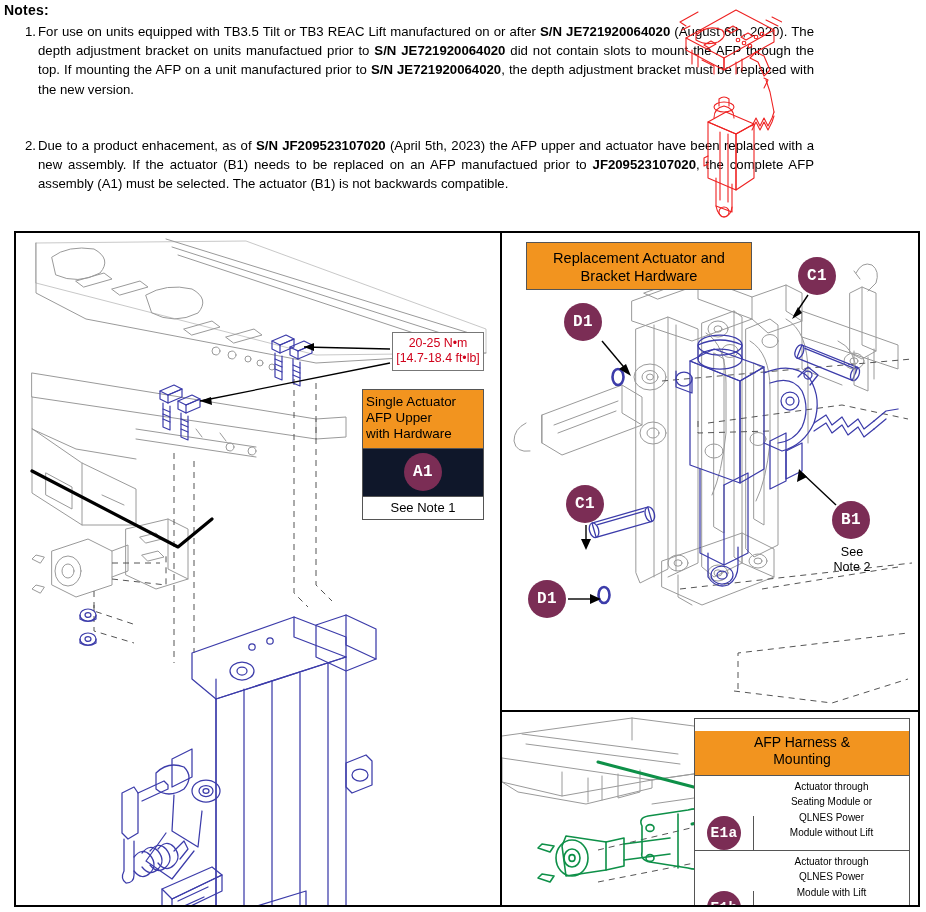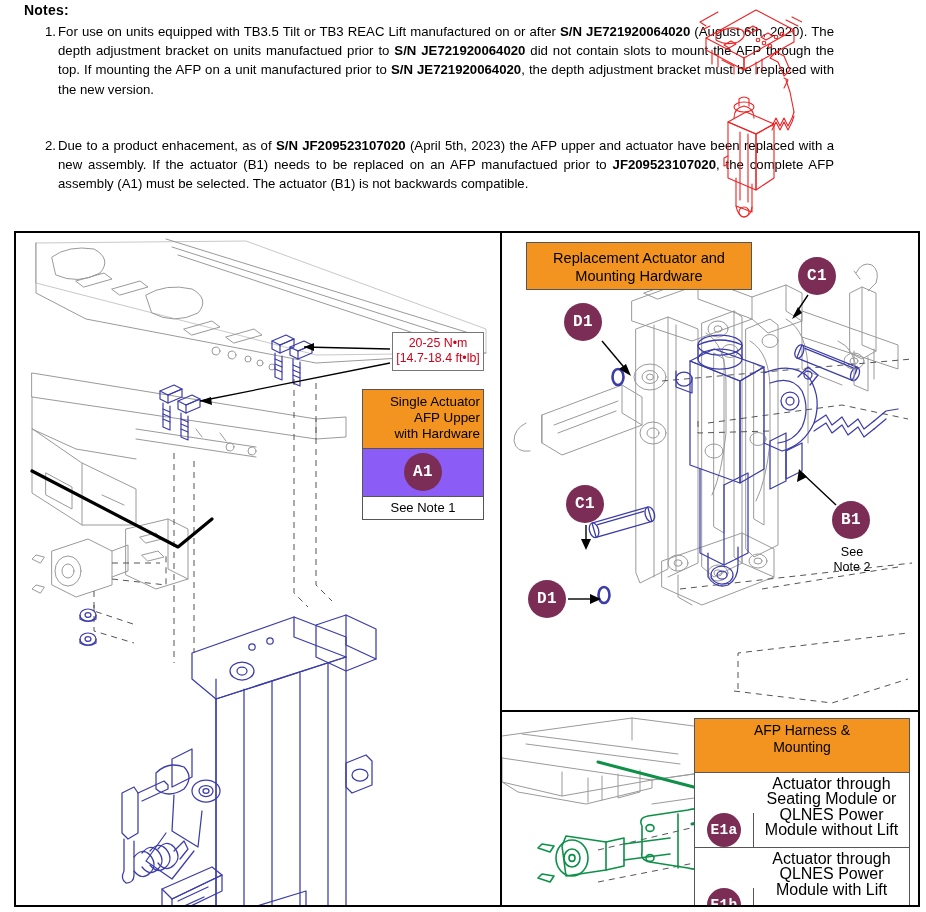--- a/index.html
+++ b/index.html
@@ -6,21 +6,21 @@
   body{
     width:926px;height:912px;
     background:#ffffff;
     font-family:"Liberation Sans", sans-serif;
     color:#000;
     overflow:hidden;
     position:relative;
   }
   
   #notes-block{
-    position:absolute;left:0;top:0;width:784px;height:228px;margin-left:20px;
+    position:absolute;left:0;top:0;width:784px;height:228px;
   }
   #notes-title{
     position:absolute;left:4px;top:2px;
     font-size:14px;font-weight:bold;letter-spacing:.2px;
   }
   .note-row{
     position:absolute;
     font-size:13.2px;line-height:19.2px;
     text-align:justify;
     color:#000;
@@ -78,26 +78,26 @@
     font-size:14.6px;line-height:17.5px;
   }
   
   #a1-table{
     position:absolute;left:346px;top:156px;width:122px;
     border:1.6px solid #555;box-sizing:border-box;background:#fff;
     z-index:6;
   }
   #a1-table .hdr{
     background:#F2941F;border-bottom:1.4px solid #555;
-    font-size:13.4px;line-height:16.2px;text-align:right;padding:4px 3px 5px;
+    font-size:13.4px;line-height:16.2px;text-align:left;padding:4px 3px 5px;
   }
   #a1-table .badge-cell{
     border-bottom:1.4px solid #555;
     display:flex;align-items:center;justify-content:center;
-    padding:4px 0 5px;background:#8b5cf6;
+    padding:4px 0 5px;background:#0f172a;
   }
   #a1-table .note-cell{
     font-size:13px;text-align:center;padding:3px 0 4px;background:#fff;
   }
   
   #torque-box{
     position:absolute;left:376px;top:99px;width:92px;
     border:1.4px solid #777;background:#fff;
     text-align:center;
     font-size:12.4px;line-height:15px;
@@ -106,35 +106,35 @@
     box-sizing:border-box;
     z-index:6;
   }
   
   #e-table{
     position:absolute;right:8px;top:6px;width:216px;
     border:1.6px solid #555;box-sizing:border-box;background:#fff;z-index:6;
   }
   #e-table .hdr{
     background:#F2941F;border-bottom:1.4px solid #555;
-    font-size:14px;line-height:17px;text-align:center;padding:3px 4px 16px;
+    font-size:14px;line-height:17px;text-align:center;padding:3px 4px 7px;margin-top:12px;
   }
   #e-table .erow{
     display:flex;align-items:stretch;border-bottom:1.4px solid #555;
   }
   #e-table .erow:last-child{border-bottom:none;}
   #e-table .ebadge{
     width:58px;flex:0 0 58px;
     border-right:1.4px solid #555;
     display:flex;align-items:center;justify-content:center;
     background:#fff;
     margin-top:40px;
   }
   #e-table .etext{
-    flex:1;font-size:16px;line-height:15.4px;text-align:center;
+    flex:1;font-size:10px;line-height:15.4px;text-align:center;
     padding:3px 3px 4px;background:#fff;
   }
   
   .badge{
     display:inline-flex;align-items:center;justify-content:center;
     border-radius:50%;
     background:#7B2D55;
     color:#fff;font-weight:bold;
     font-family:Liberation Mono, monospace;
     letter-spacing:.3px;
@@ -546,21 +546,21 @@
         <path d="M129 143 L117 136 L124 131 Z"></path>
         <path d="M84 317 L79 306 L89 306 Z"></path>
         <path d="M99 366 L88 361 L88 371 Z"></path>
         <path d="M297 236 L295 249 L305 244 Z"></path>
       </g>
     </svg>
 
     <div id="rep-header" class="orange-head">
       <div>
         <div>Replacement Actuator and</div>
-        <div>Mounting Hardware</div>
+        <div>Bracket Hardware</div>
       </div>
     </div>
 
     <span class="badge badge-lg badge-float" style="left:296px;top:24px;">C1</span>
     <span class="badge badge-lg badge-float" style="left:62px;top:70px;">D1</span>
     <span class="badge badge-lg badge-float" style="left:64px;top:252px;">C1</span>
     <span class="badge badge-lg badge-float" style="left:26px;top:347px;">D1</span>
     <span class="badge badge-lg badge-float" style="left:330px;top:268px;">B1</span>
     <div class="badge-caption" style="left:322px;top:312px;width:56px;">
       <div>See</div>

